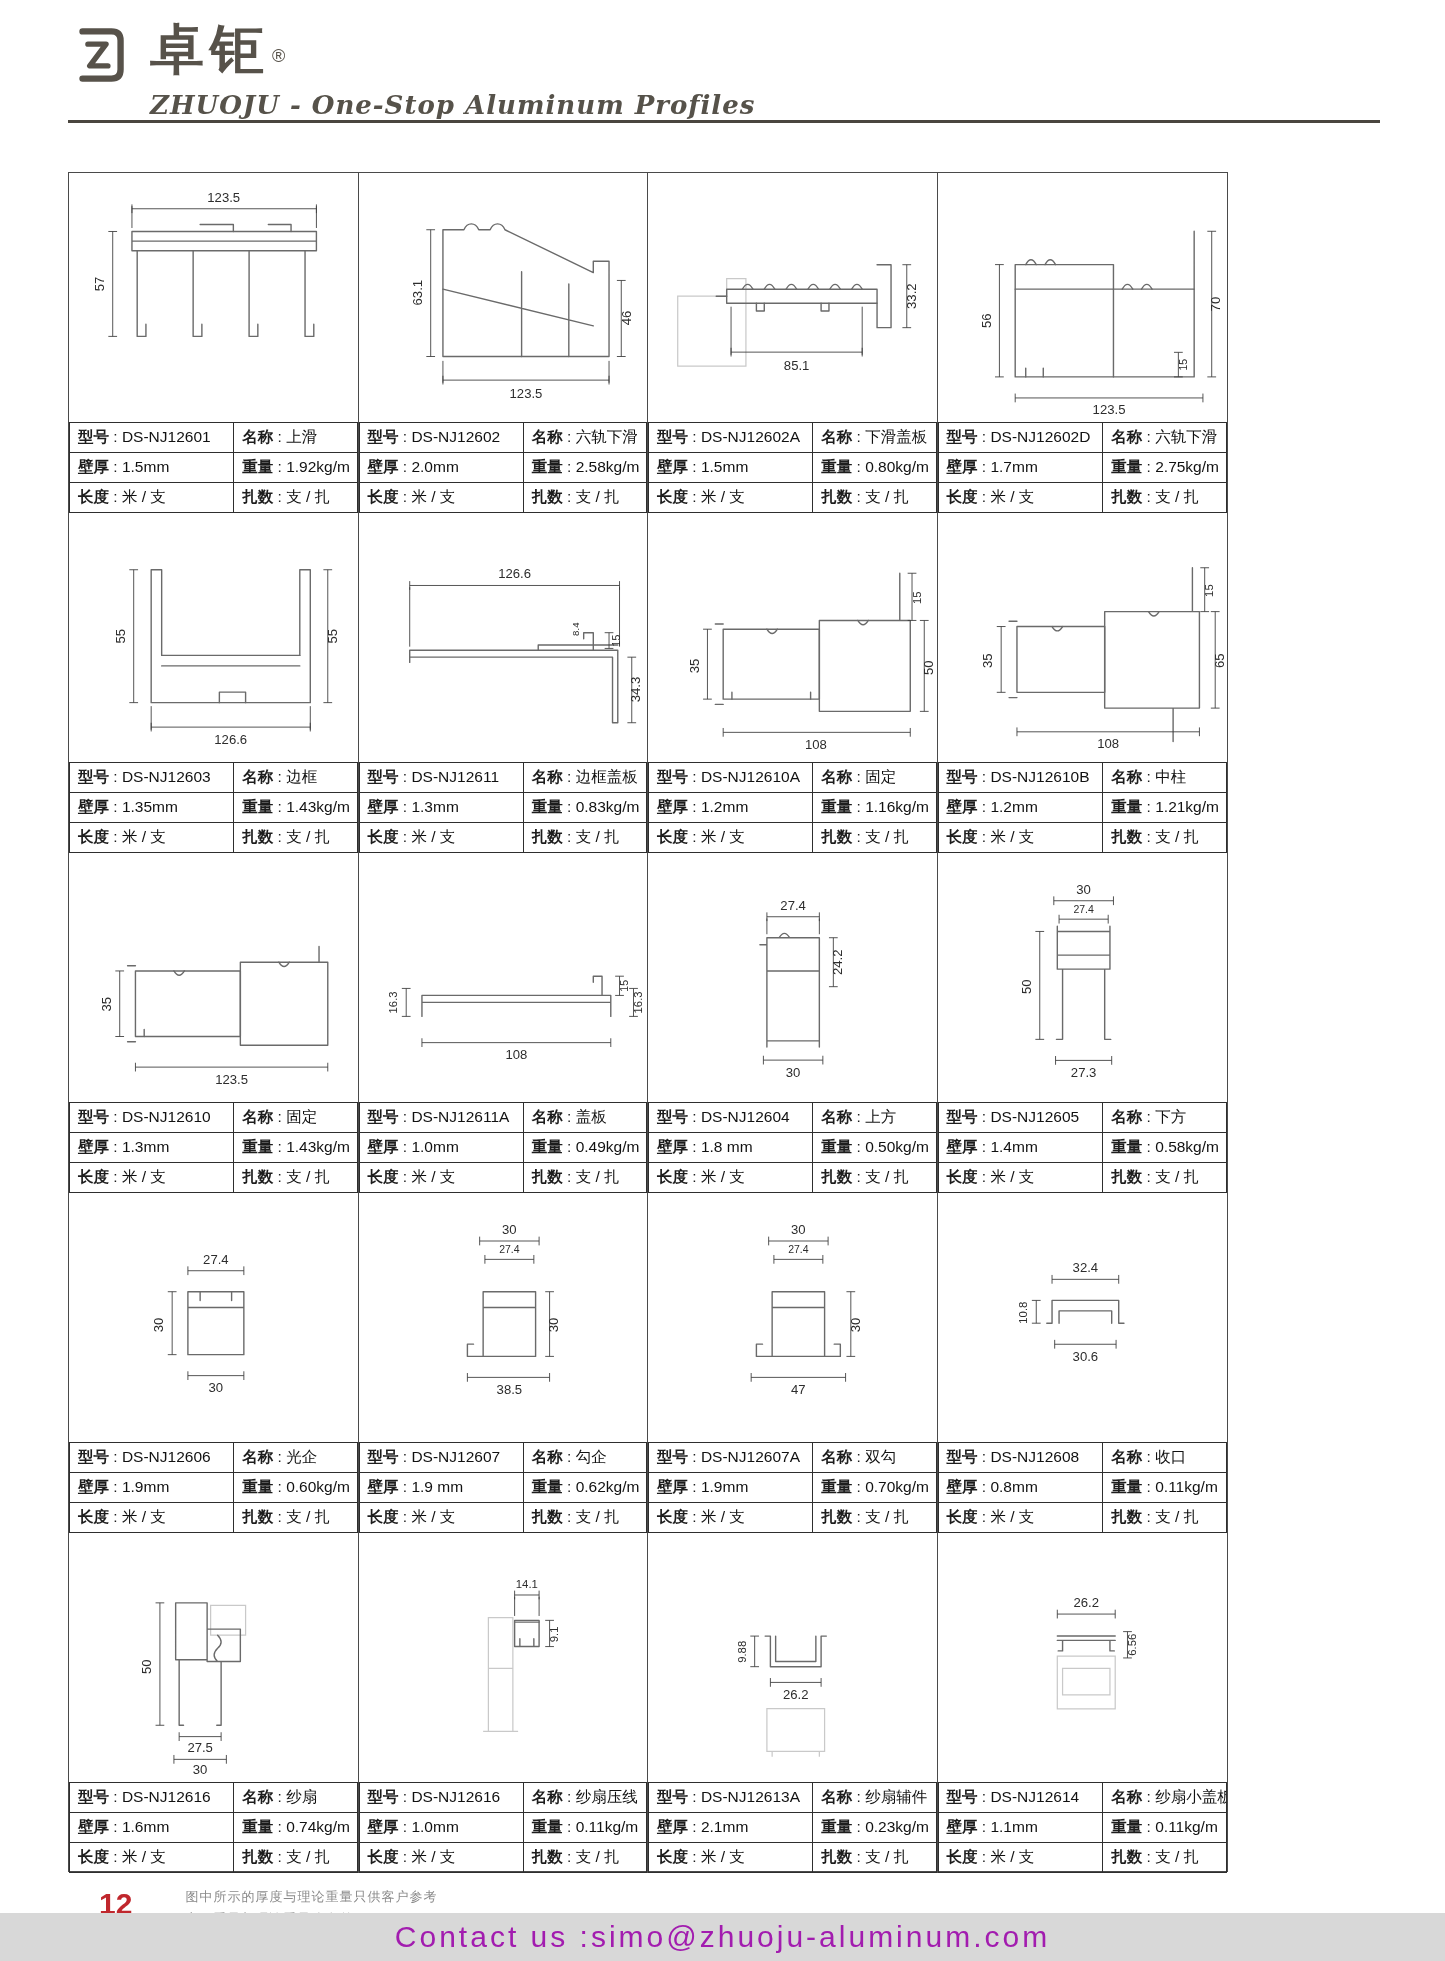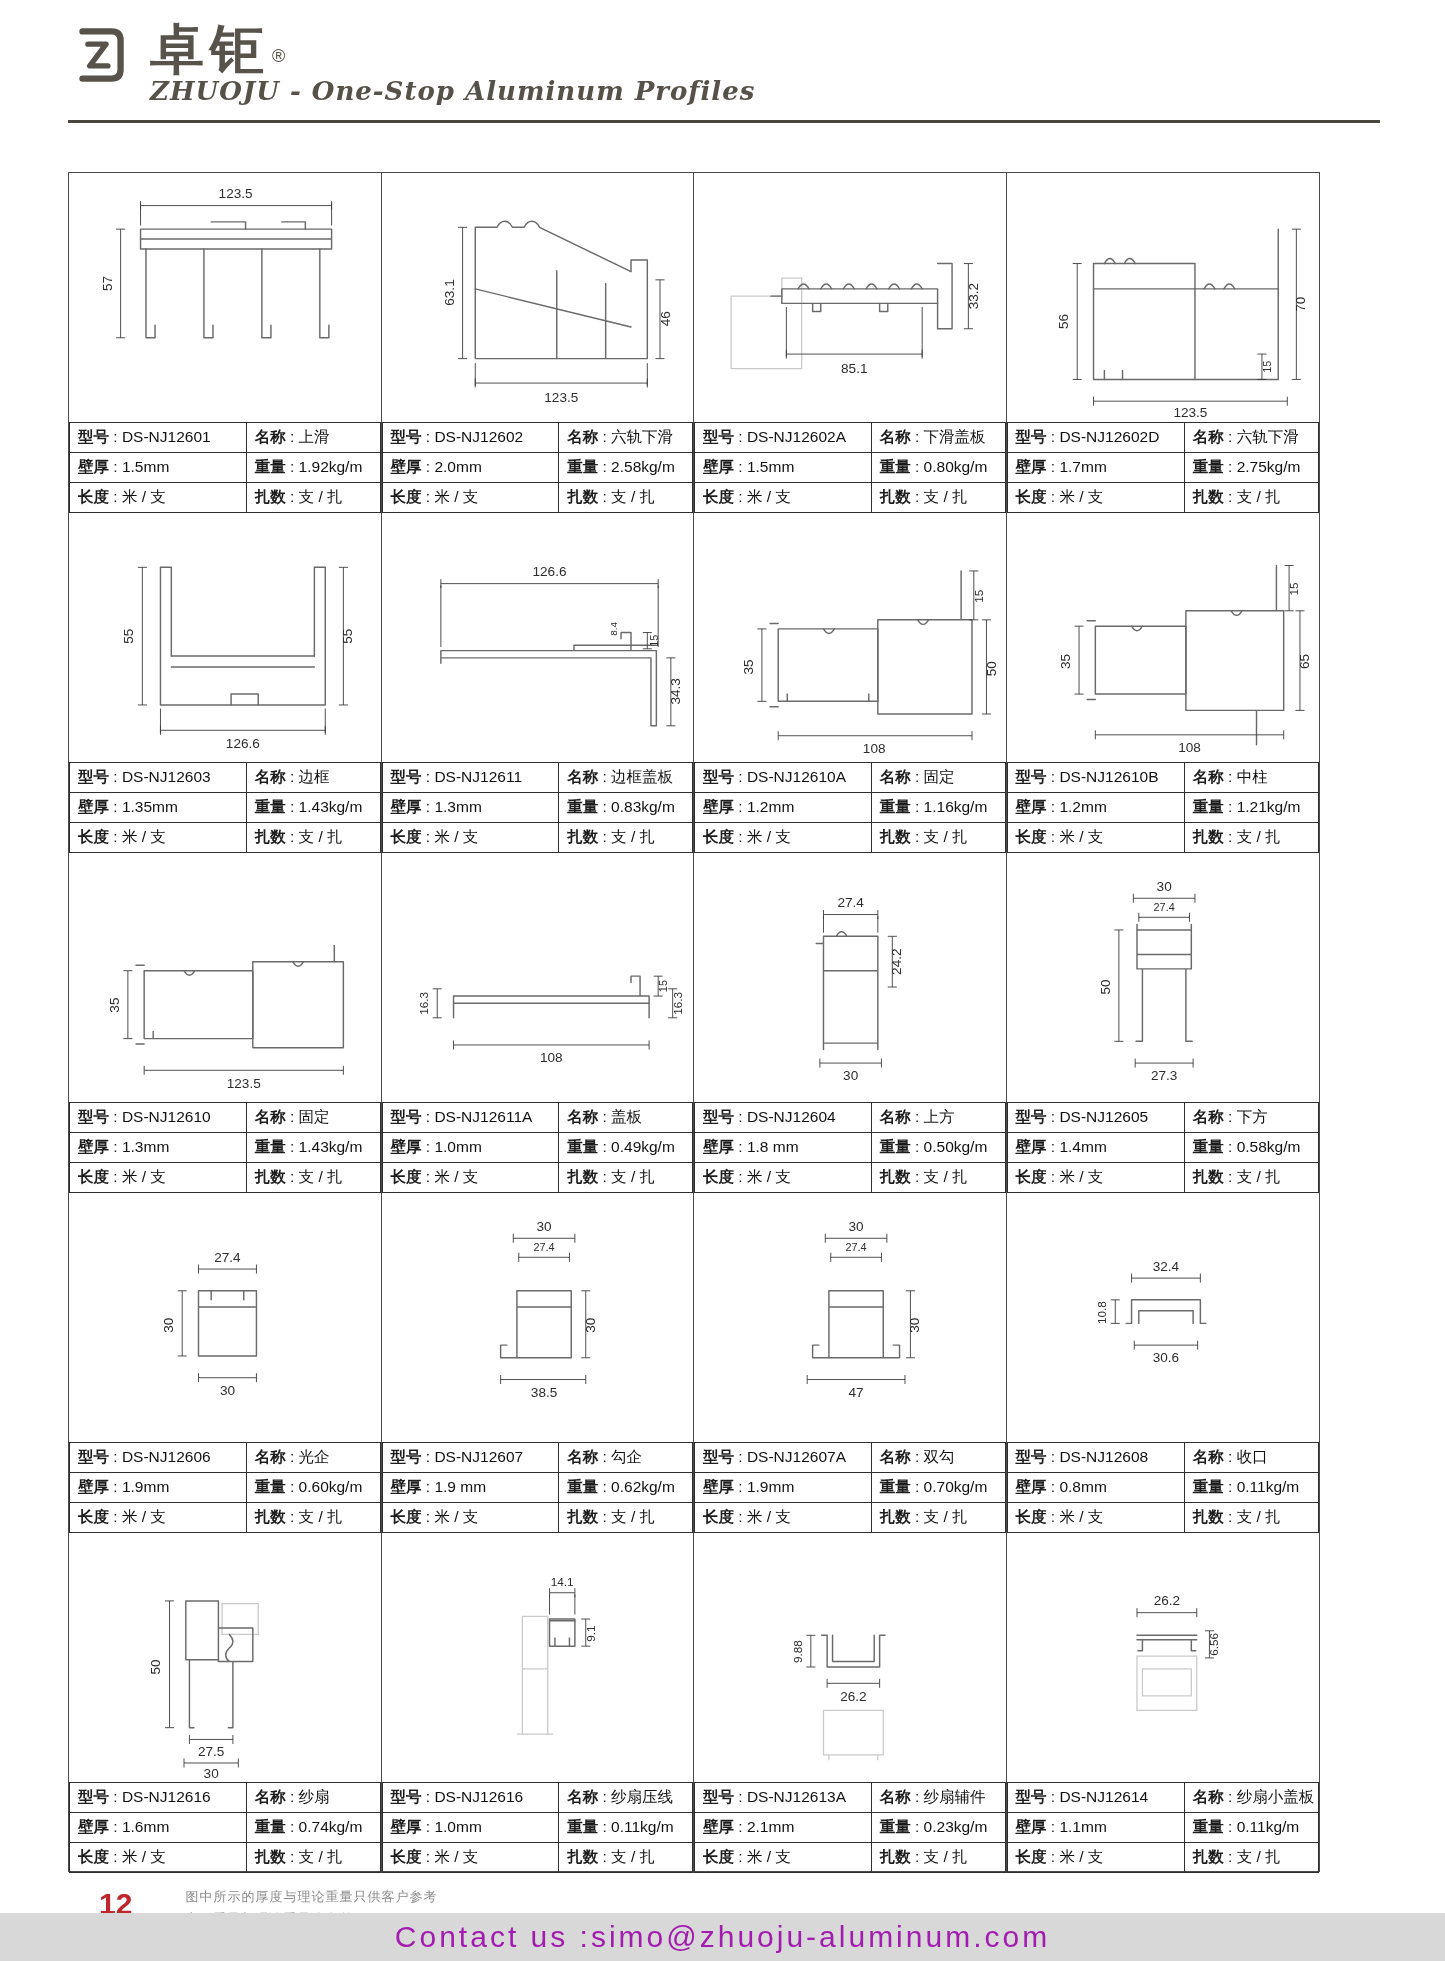--- a/index.html
+++ b/index.html
@@ -5,26 +5,26 @@
   html,body{margin:0;padding:0;background:#fff;}
   #page{position:relative;width:1445px;height:1961px;background:#ffffff;overflow:hidden;
         font-family:"Liberation Sans",sans-serif;color:#222;}
 
   
   #header{position:absolute;left:68px;top:22px;width:1312px;height:100px;}
   .logo-row{display:flex;align-items:flex-start;gap:24px;}
   .logo-mark{width:58px;height:58px;margin-top:4px;}
   .logo-text{font-size:54px;font-weight:bold;color:#57524a;letter-spacing:6px;line-height:1;}
   .reg{font-size:18px;color:#57524a;vertical-align:super;margin-left:2px;}
-  .tagline{margin-top:0;font-family:"DejaVu Serif",serif;font-style:italic;font-weight:bold;
+  .tagline{margin-top:14px;font-family:"DejaVu Serif",serif;font-style:italic;font-weight:bold;
            font-size:26px;color:#56524a;letter-spacing:1px;}
   #header-rule{position:absolute;left:68px;top:120px;width:1312px;height:3px;background:#4a463f;}
 
   
-  #cells-grid{position:absolute;left:68px;top:172px;width:1252px;height:1700px;
+  #cells-grid{position:absolute;left:68px;top:172px;width:1160px;height:1700px;
               display:grid;grid-template-columns:repeat(4,1fr);grid-template-rows:repeat(5,340px);
               border:1.5px solid #4a4a4a;box-sizing:border-box;}
   .cell{border-right:1.4px solid #4a4a4a;box-sizing:border-box;display:flex;flex-direction:column;}
   .cell:nth-child(4n){border-right:none;}
   .drawing{position:relative;height:251px;overflow:hidden;}
   .drawing svg{position:absolute;left:0;top:0;width:100%;height:100%;}
   .ghost path{stroke:#c9c9c9;fill:none;stroke-width:1.4;}
   .prof path{stroke:#6a6a6a;fill:none;stroke-width:1.6;stroke-linejoin:round;stroke-linecap:round;}
   .dim path{stroke:#3d3d3d;fill:none;stroke-width:1;}
   svg text{font-family:"Liberation Sans",sans-serif;fill:#2d2d2d;}

